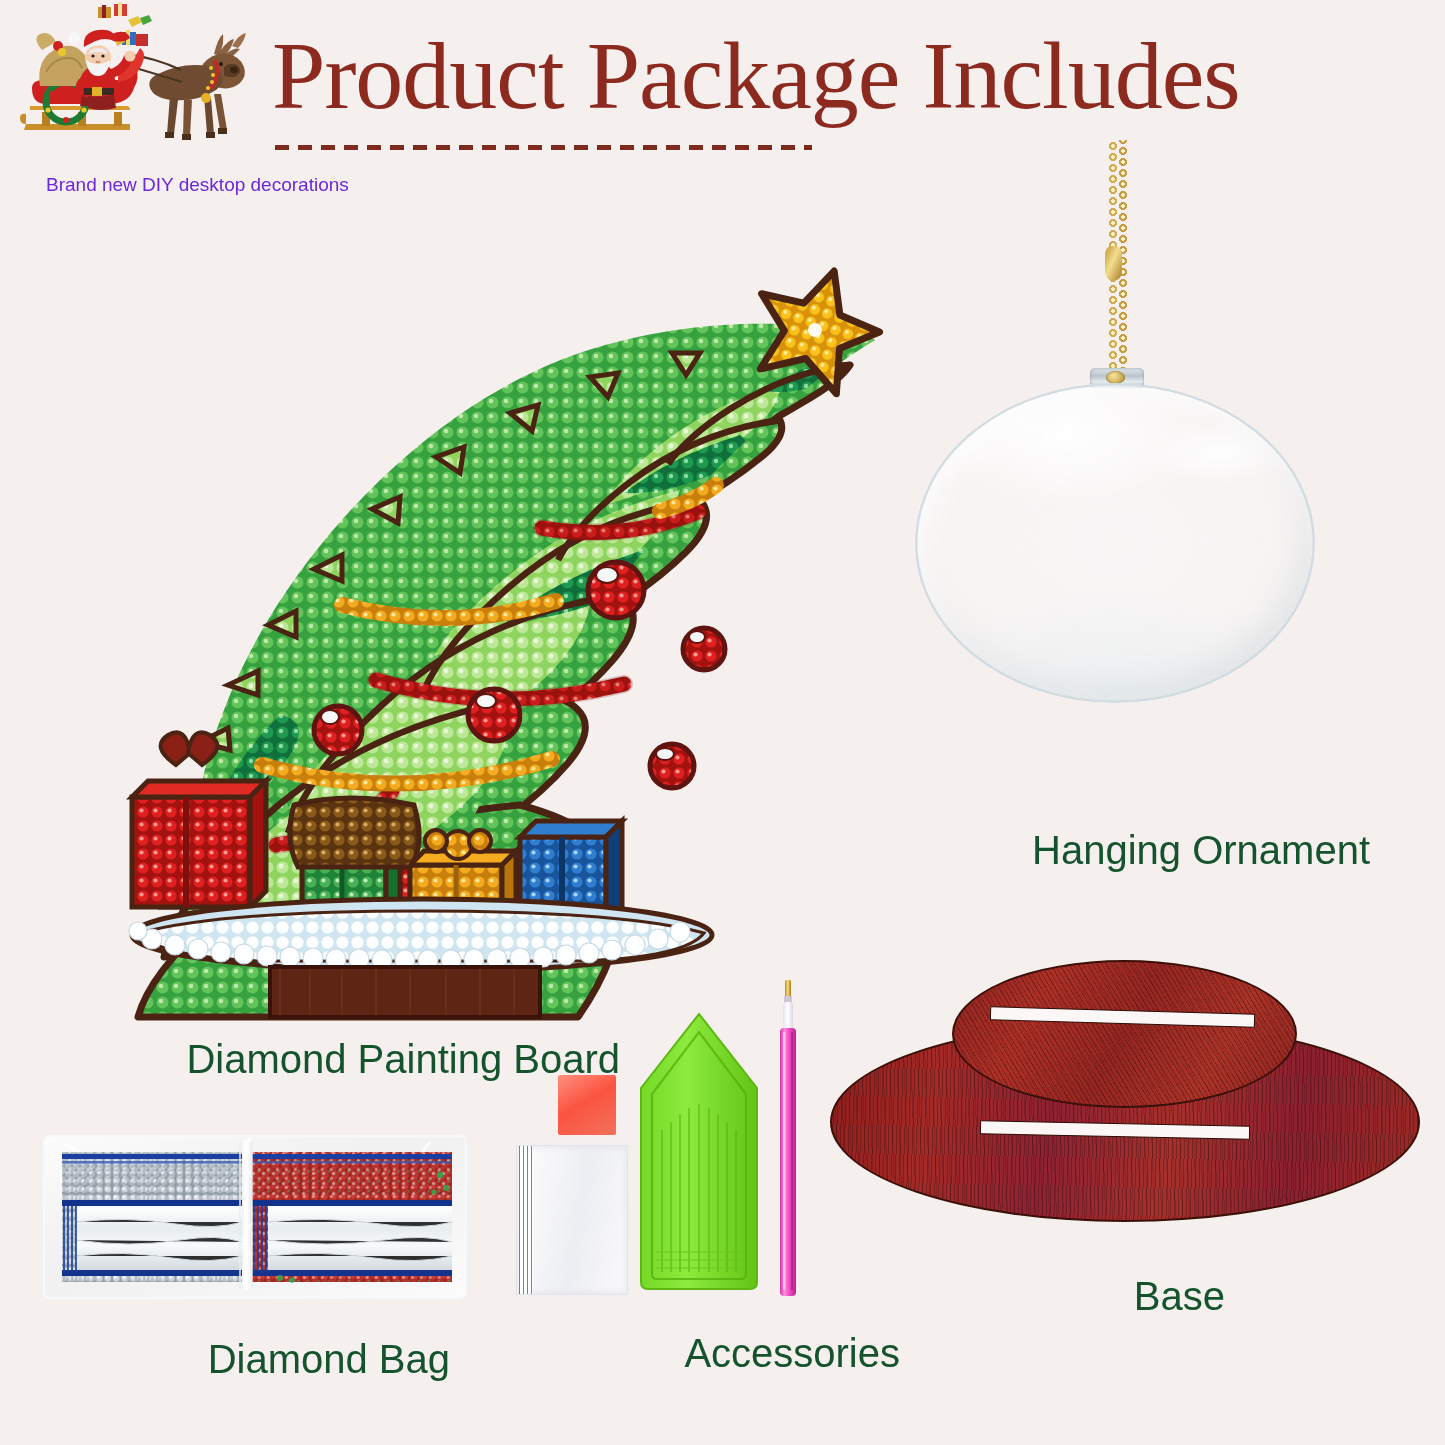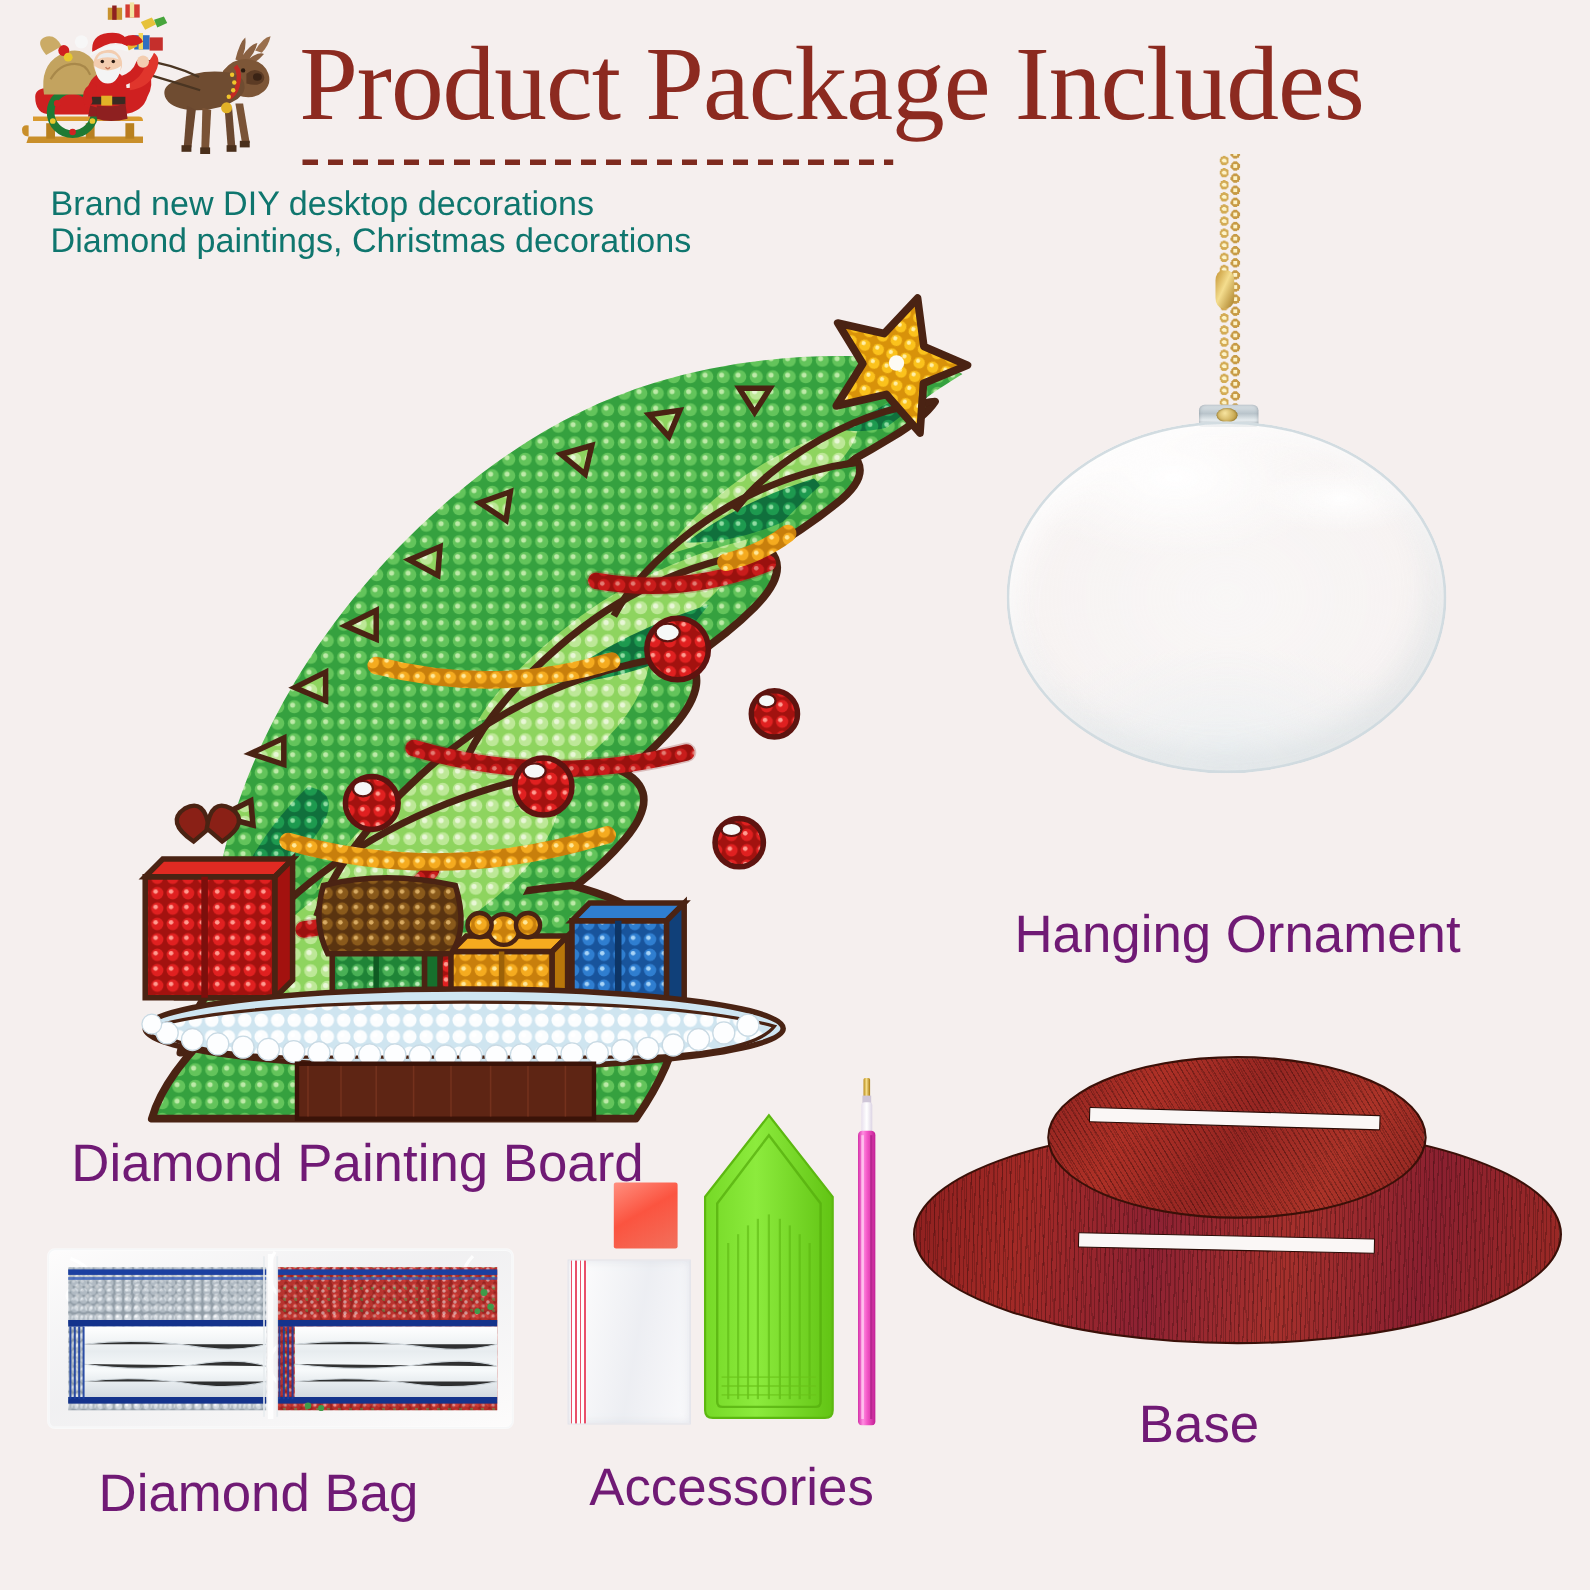--- a/index.html
+++ b/index.html
@@ -22,32 +22,32 @@
     letter-spacing:-1px;
     white-space:nowrap;
     font-weight:400;
   }
   #title-dashes{
     left:275px;top:145px;width:537px;height:5px;
     background:repeating-linear-gradient(to right,#7e2a1e 0 14px,transparent 14px 23px);
   }
   #subtitle-block{
     left:46px;top:168px;width:640px;
-    color:#0f766e;font-size:31px;line-height:34px;
+    color:#6d28d9;font-size:19px;line-height:34px;
     font-family:"Liberation Sans Narrow","Liberation Sans",sans-serif;
     white-space:nowrap;
   }
   #subtitle-block div{height:34px;}
 
   
   .caption{
-    color:#701a75;
-    font-size:48px;
+    color:#14532d;
+    font-size:40px;
     line-height:48px;
-    text-align:center;
+    text-align:right;
     white-space:nowrap;
     font-weight:400;
   }
   .caption.two-line{white-space:normal;line-height:46px;}
   #caption-board{left:30px;top:1035px;width:590px;}
   #caption-ornament{left:880px;top:826px;width:490px;}
   #caption-base{left:955px;top:1272px;width:270px;}
   #caption-bag{left:20px;top:1335px;width:430px;}
   #caption-accessories{left:430px;top:1330px;width:470px;}
 
@@ -251,21 +251,20 @@
       <path d="M70 94 q16 2 26 -2 l2 14 q-16 4 -28 0z" fill="#8e2020"></path>
     </g>
   </svg>
 </div>
 
 <div class="abs" id="page-title">Product Package Includes</div>
 <div class="abs" id="title-dashes"></div>
 
 <div class="abs" id="subtitle-block">
   <div>Brand new DIY desktop decorations</div>
-  <div>Diamond paintings, Christmas decorations</div>
 </div>
 
 <div class="abs" id="tree-board">
   <svg viewBox="0 0 830 780" width="830" height="780">
     <defs>
 
       <pattern id="beadLight" width="15" height="15" patternUnits="userSpaceOnUse">
         <rect width="15" height="15" fill="#8ed45f"></rect>
         <circle cx="7.5" cy="7.5" r="6" fill="#bde897"></circle>
         <circle cx="6" cy="6" r="2.4" fill="#e8f7d6"></circle>

